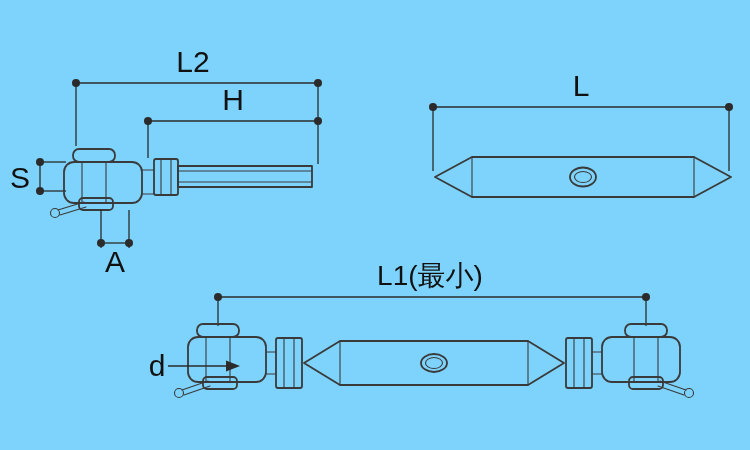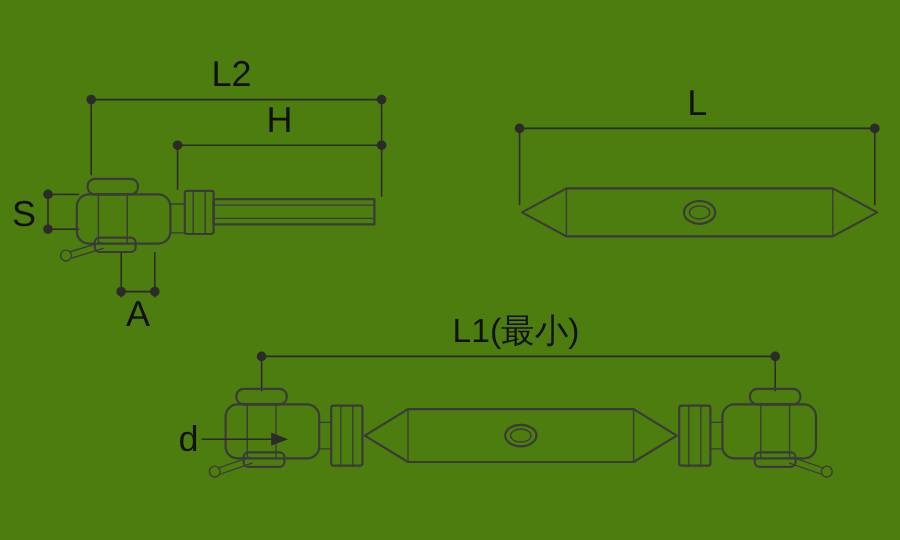--- a/index.html
+++ b/index.html
@@ -1,16 +1,16 @@
 <!DOCTYPE html>
 <html><head>
 <meta charset="utf-8">
 <style>
   html,body{margin:0;padding:0;background:#ffffff;}
-  .stage{position:relative;width:750px;height:450px;background:#4d7c0f;overflow:hidden;
+  .stage{position:relative;width:750px;height:450px;background:#7dd3fc;overflow:hidden;
          font-family:"Liberation Sans",sans-serif;}
   .outline{fill:none;stroke:#3a3a3a;stroke-width:1.8;stroke-linejoin:round;stroke-linecap:round;}
   .thin{fill:none;stroke:#3a3a3a;stroke-width:1.1;stroke-linecap:round;}
   .dim{fill:none;stroke:#2b2b2b;stroke-width:1.3;}
   .dot{fill:#2b2b2b;stroke:none;}
   .arrowhead{fill:#2b2b2b;stroke:none;}
   .lbl{font-family:"Liberation Sans",sans-serif;font-size:30px;fill:#111;}
   .lbl-sm{font-family:"Liberation Sans",sans-serif;font-size:28px;fill:#111;}
 </style>
 </head>

